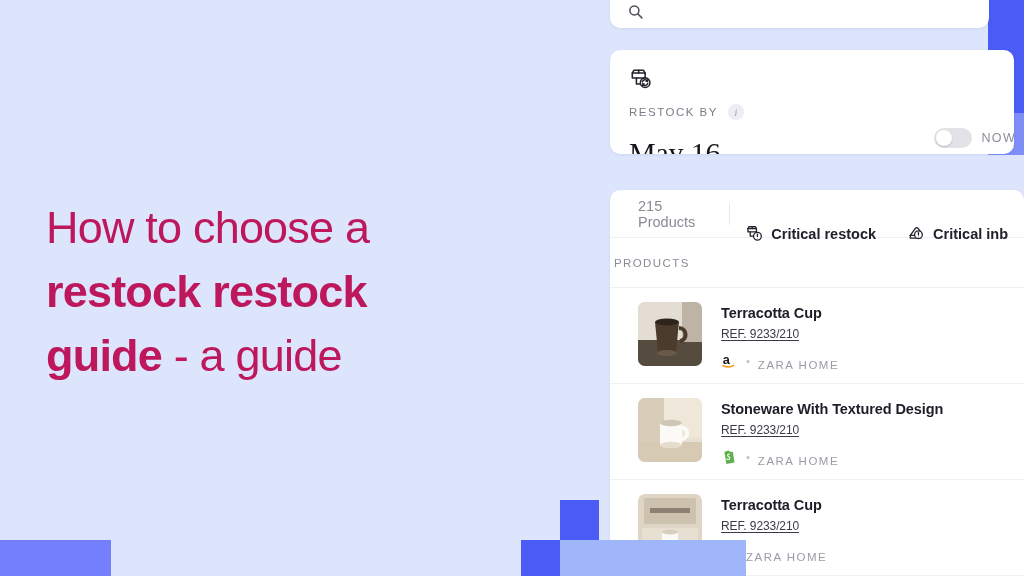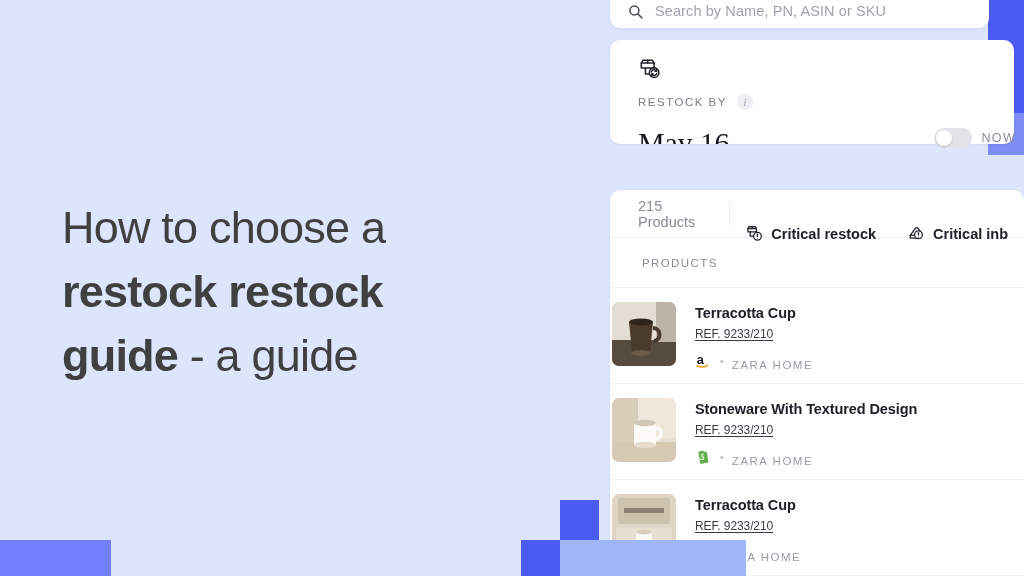--- a/index.html
+++ b/index.html
@@ -53,24 +53,24 @@
   #deco-bottom-bar {
     left: 560px; top: 540px;
     width: 186px; height: 36px;
     background: #9fb6fb;
     z-index: 6;
   }
 
   
   #headline {
     position: absolute;
-    left: 62px;
+    left: 46px;
     top: 196px;
     width: 500px;
-    color: #404040;
+    color: #be185d;
     font-size: 45px;
     line-height: 1.42;
     letter-spacing: -0.8px;
     font-weight: 400;
   }
   #headline .b { font-weight: 700; }
 
   
   #app {
     position: absolute;
@@ -99,23 +99,23 @@
   #search-input {
     border: none; outline: none; background: transparent;
     font-family: "Liberation Sans", sans-serif;
     font-size: 14.5px; color: #9a9aa4; width: 320px;
     letter-spacing: .1px;
   }
   #search-input::placeholder { color: #a2a2ac; }
 
   
   #restock-card {
-    left: 0; top: 40px;
+    left: 0; top: 50px;
     width: 404px; height: 104px;
-    padding: 18px 0 0 28px;
+    padding: 18px 0 0 19px;
     overflow: hidden;
   }
   #restock-glyph { width: 24px; height: 22px; display: block; }
   #restock-meta {
     display: flex; align-items: center; gap: 10px;
     margin-top: 14px;
   }
   #restock-label {
     font-size: 11.5px; letter-spacing: 1.5px;
     color: #7c7c88; font-weight: 400;
@@ -171,28 +171,28 @@
   .tab-sep { width: 1px; height: 22px; background: #e8e8ee; }
   .tab {
     display: flex; align-items: flex-end; gap: 8px;
     padding: 0 16px; font-size: 14.5px;
     color: #20212b; font-weight: 700; white-space: nowrap; margin-top: 40px;
   }
   .tab svg { flex: 0 0 auto; }
 
   #products-header {
     height: 50px; display: flex; align-items: center;
-    padding-left: 32px;
+    padding-left: 4px;
     font-size: 11.5px; letter-spacing: 1.4px; color: #8b8b96;
     border-bottom: 1px solid #f0f0f4;
   }
 
   .product-row {
     display: flex; align-items: flex-start;
-    padding: 14px 0 13px 2px;
+    padding: 14px 0 13px 28px;
     border-bottom: 1px solid #f1f1f5;
     height: 96px;
   }
   .thumb {
     width: 64px; height: 64px; border-radius: 7px;
     flex: 0 0 auto; margin-right: 19px; overflow: hidden;
     position: relative;
   }
   .thumb svg { display: block; width: 100%; height: 100%; }
   .prod-info { padding-top: 3px; min-width: 0; }
@@ -230,21 +230,20 @@
     <span class="b">guide</span><span> - a guide</span>
   </h1>
 
   <div id="app">
 
     <div class="card" id="search-card">
       <svg id="search-icon" viewBox="0 0 20 20" fill="none" stroke="#4a4a54" stroke-width="2">
         <circle cx="8.5" cy="8.5" r="6"></circle>
         <line x1="13" y1="13" x2="18.5" y2="18.5" stroke-linecap="round"></line>
       </svg>
-      <input id="search-input" type="text" placeholder="Search by Name, PN, ASIN or SKU" style="">
     </div>
 
     <div class="card" id="restock-card">
       <svg id="restock-glyph" viewBox="0 0 26 24" fill="none" stroke="#22232c" stroke-width="1.7" stroke-linecap="round" stroke-linejoin="round">
         <path d="M3.5 5.5h14v5.5h-14z"></path>
         <path d="M3.5 5.5 5.2 2.5h10.6l1.7 3"></path>
         <path d="M10.5 2.5v3"></path>
         <path d="M8 11v6.5h9.5V11"></path>
         <circle cx="17.5" cy="16" r="5.2" fill="#ffffff"></circle>
         <path d="M14.6 15.2a3 3 0 0 1 5.5-.9"></path>

